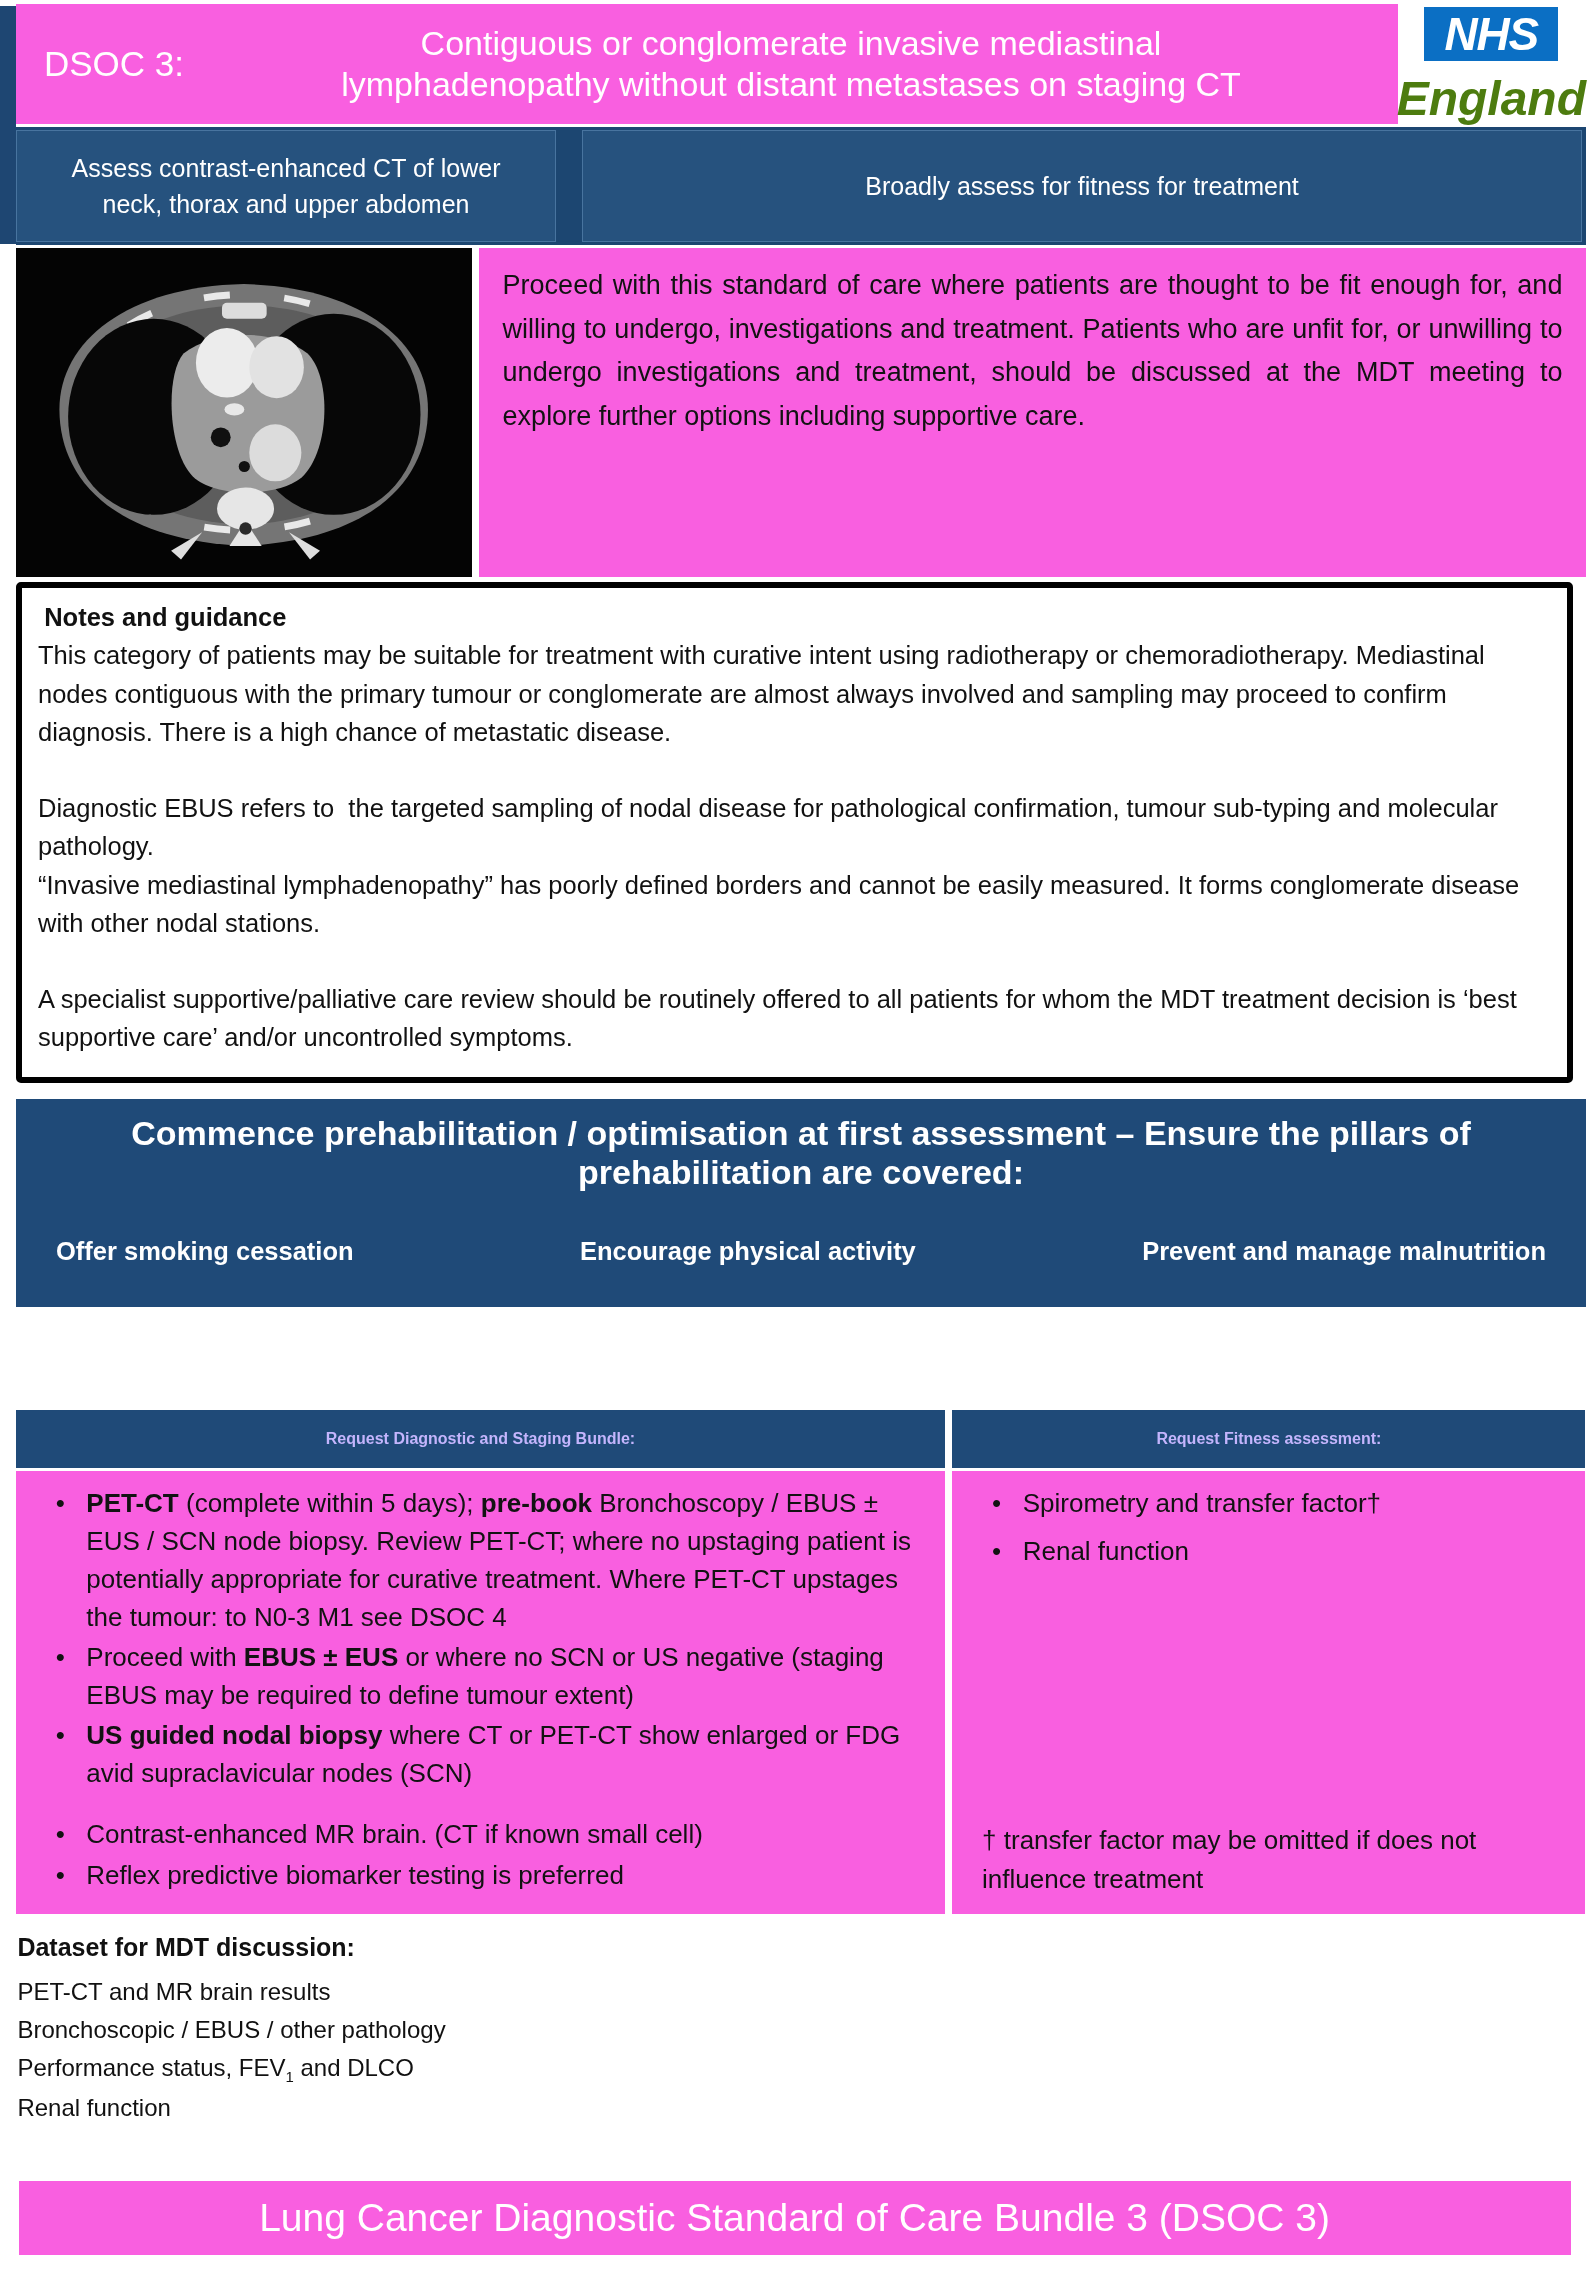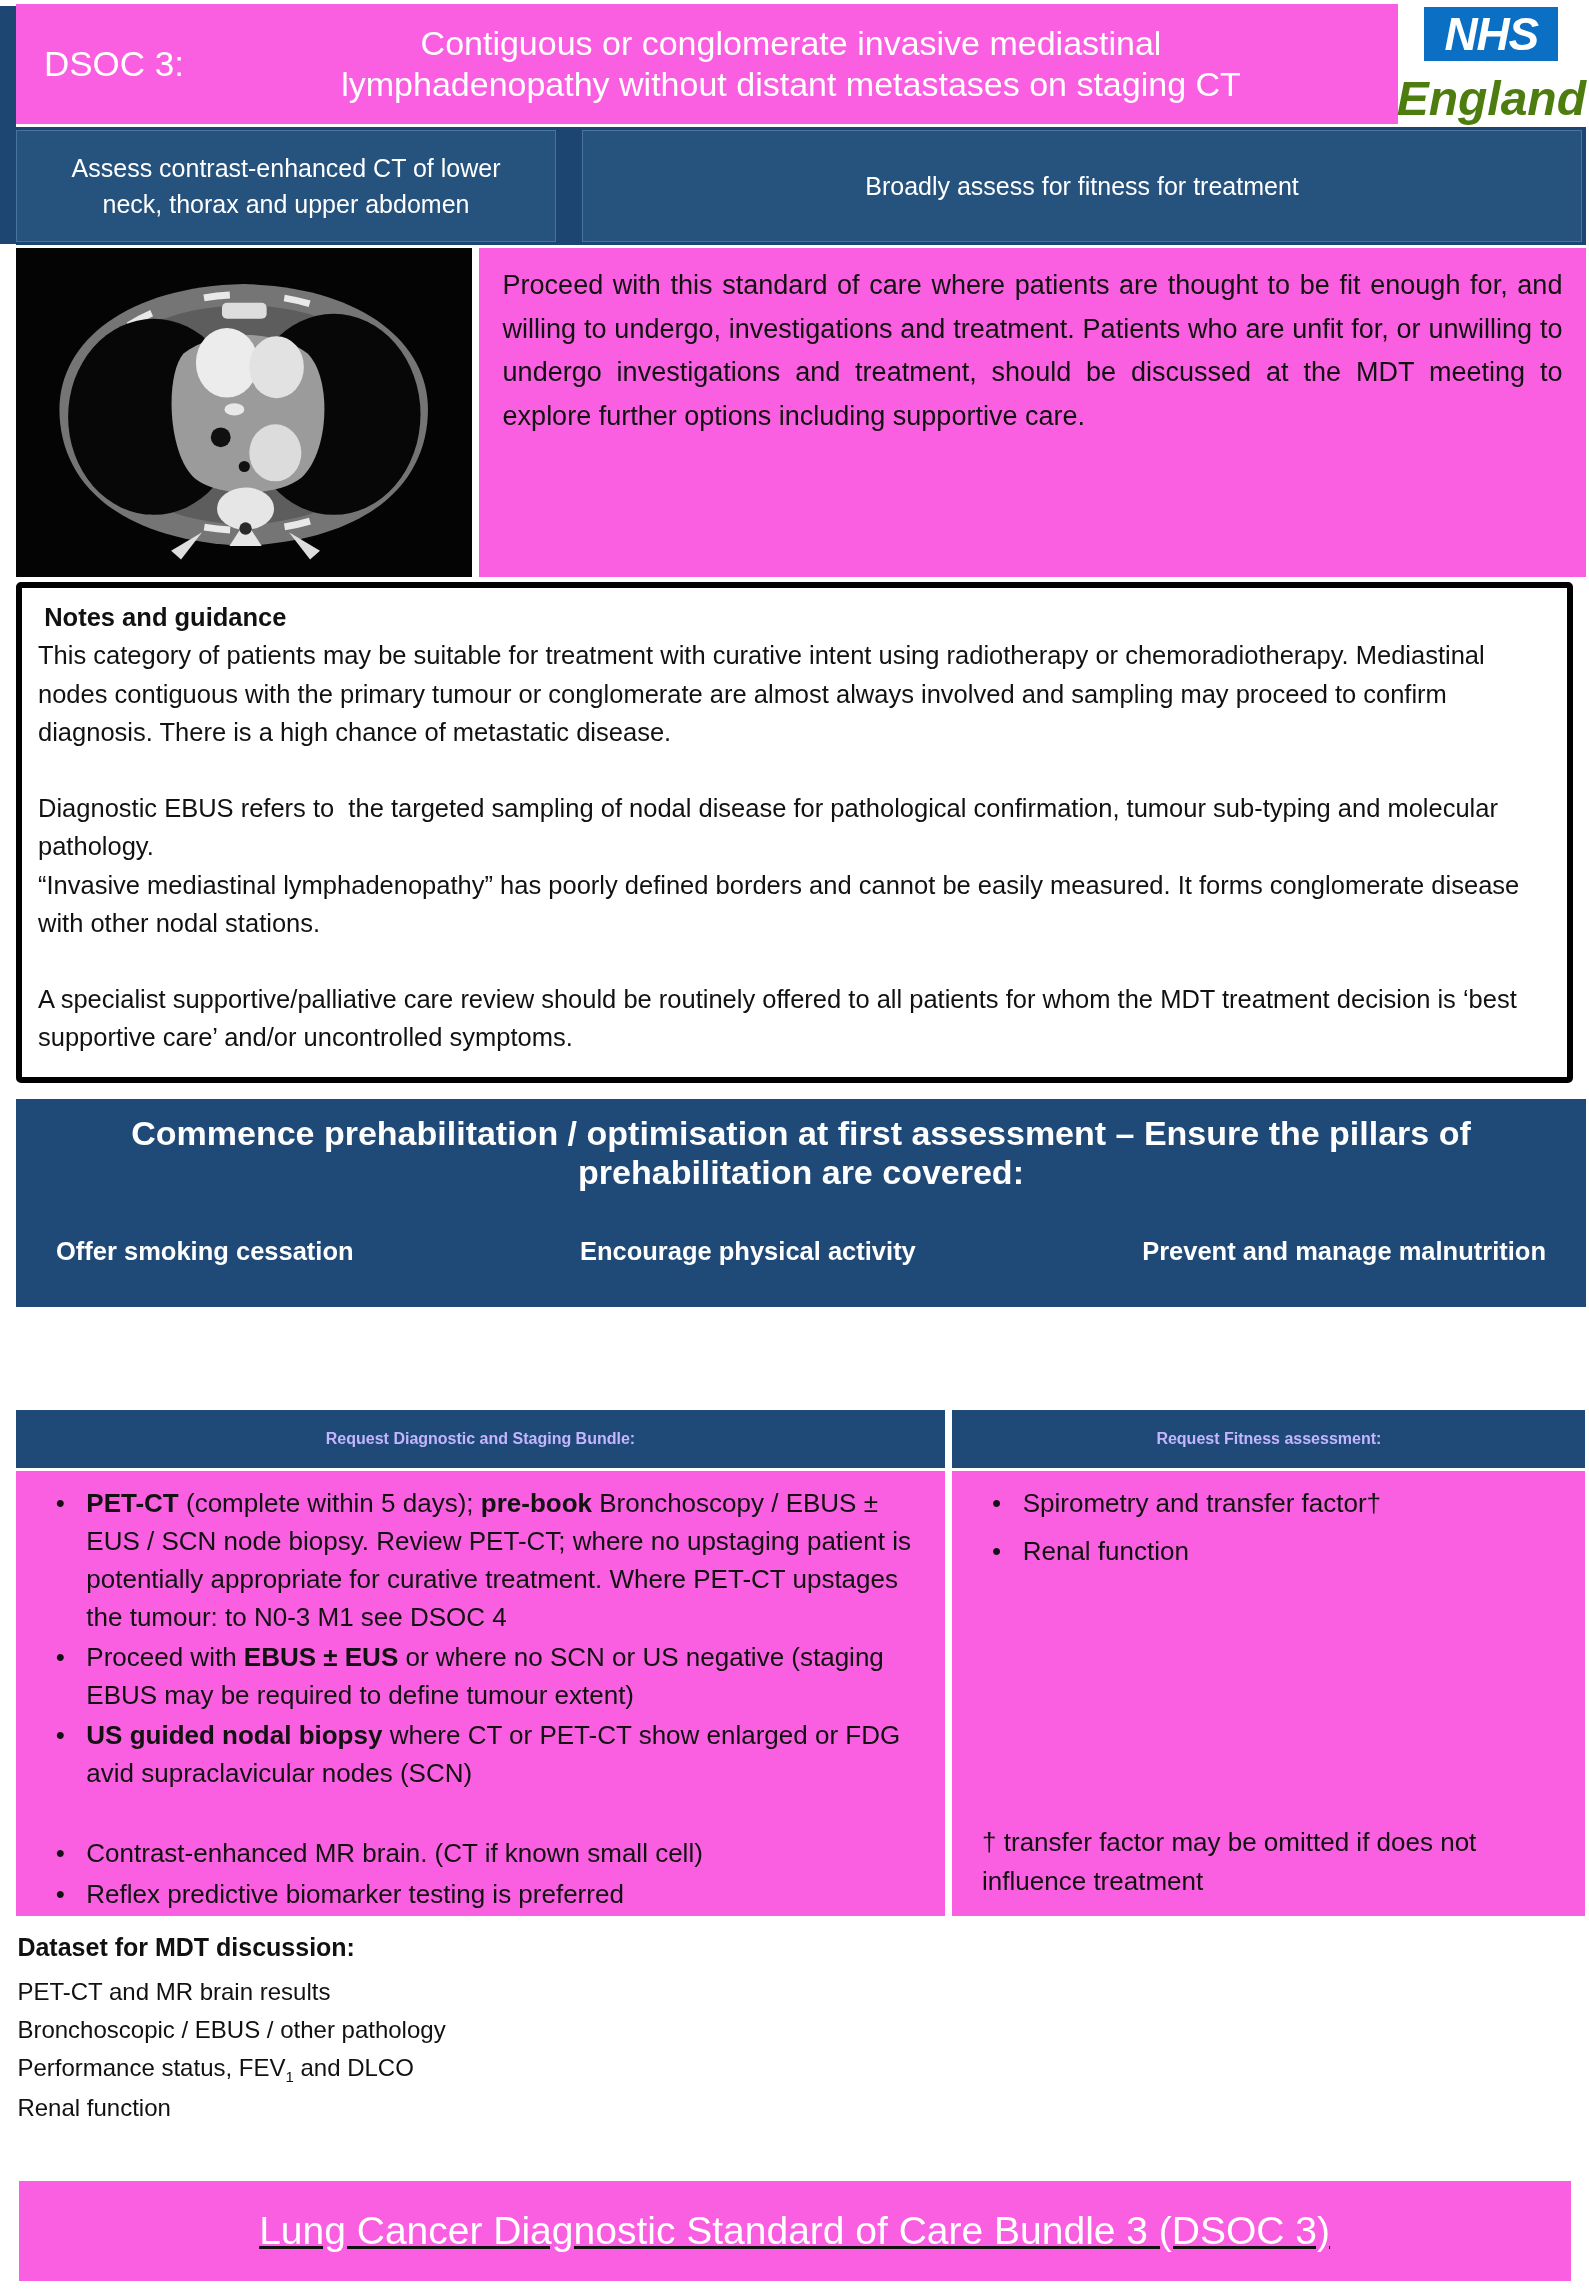--- a/index.html
+++ b/index.html
@@ -59,32 +59,32 @@
   .request-row{top:1410px;height:58px;}
   .request-row .cell{background:#1f4a78;display:flex;align-items:center;justify-content:center;
                      font-size:16px;font-weight:700;color:#c4b5fd;}
   .bullets-row{top:1471px;height:443px;}
   .bullets-row .cell{background:#f95fe0;box-sizing:border-box;}
   .cell-left{padding:13.7px 25px 0 22.3px;}
   .cell-right{padding:13.7px 25px 13.7px 22.3px;display:flex;flex-direction:column;}
   .blist{list-style:none;margin:0;padding:0;}
   .blist li{position:relative;padding-left:48px;font-size:26px;line-height:1.46;color:#121212;margin-bottom:2.5px;}
   .blist li::before{content:"\2022";position:absolute;left:17.4px;top:0;}
-  li.gap-before{margin-top:42px;}
+  li.gap-before{margin-top:23px;}
   .cell-right .blist li{margin-bottom:10px;}
   .footnote{margin-top:auto;font-size:26px;line-height:1.5;color:#121212;padding-left:7.4px;padding-bottom:1.2px;}
 
   
   .dataset{position:absolute;left:17.4px;top:1929px;width:931px;}
   .dataset-heading{font-size:25px;font-weight:700;line-height:1.5;margin-bottom:6.2px;}
   .dataset-line{font-size:24px;line-height:1.58;}
 
   
-  .footer{position:absolute;left:18.6px;top:2181px;width:1552px;height:100px;background:#f95fe0;
-          display:flex;align-items:center;justify-content:center;text-decoration:underline;}
+  .footer{position:absolute;left:18.6px;top:2181px;width:1552px;height:74px;background:#f95fe0;
+          display:flex;align-items:center;justify-content:center;}
   .footer span{color:#fff;font-size:39px;}
 </style>
 </head>
 <body>
 
 <div class="page">
 
   <div class="left-sliver"></div>
 
   <div class="header">

